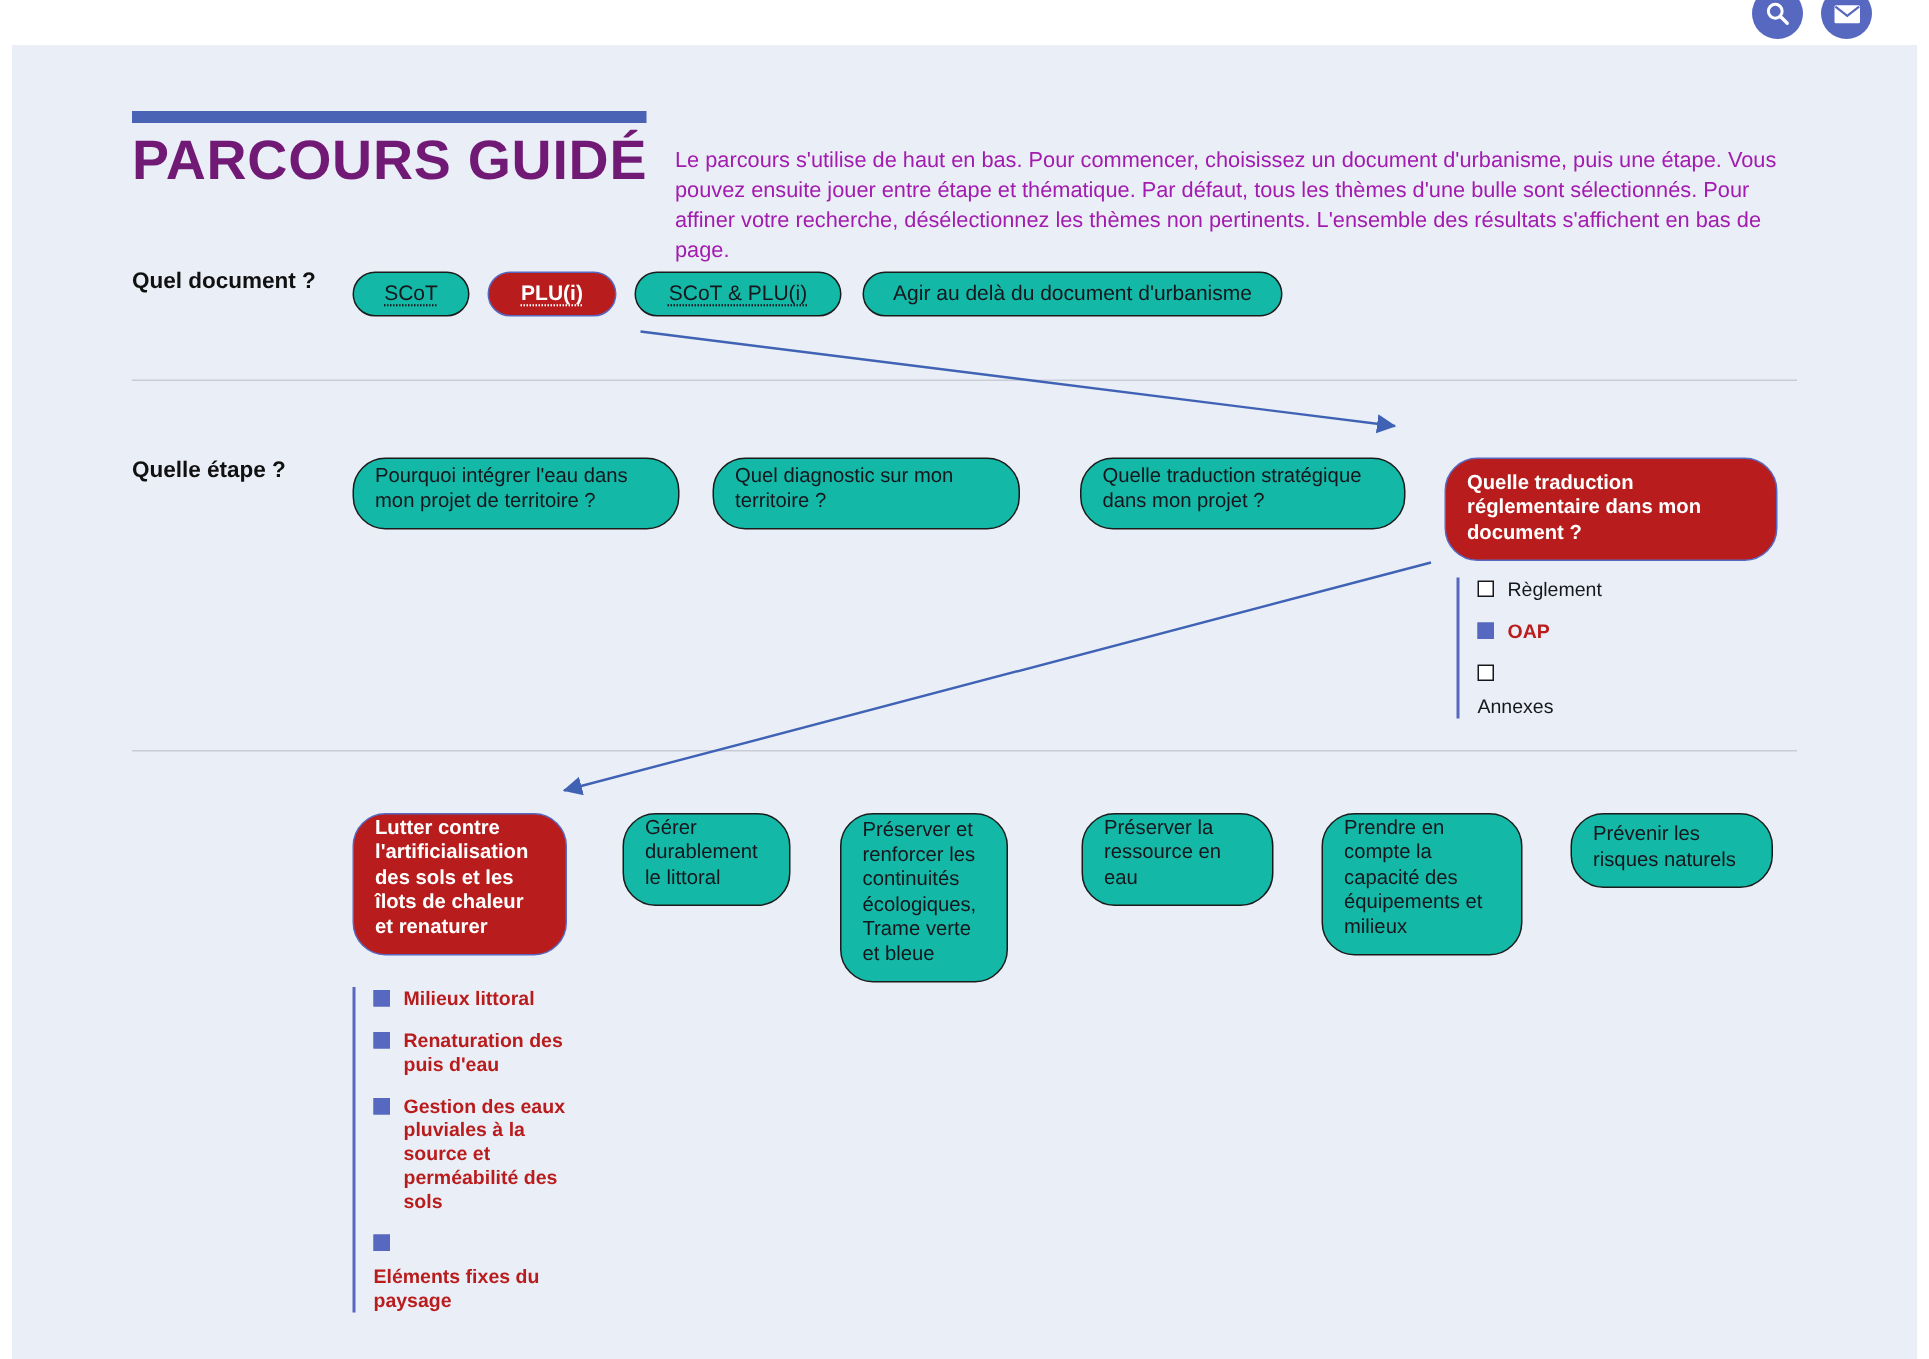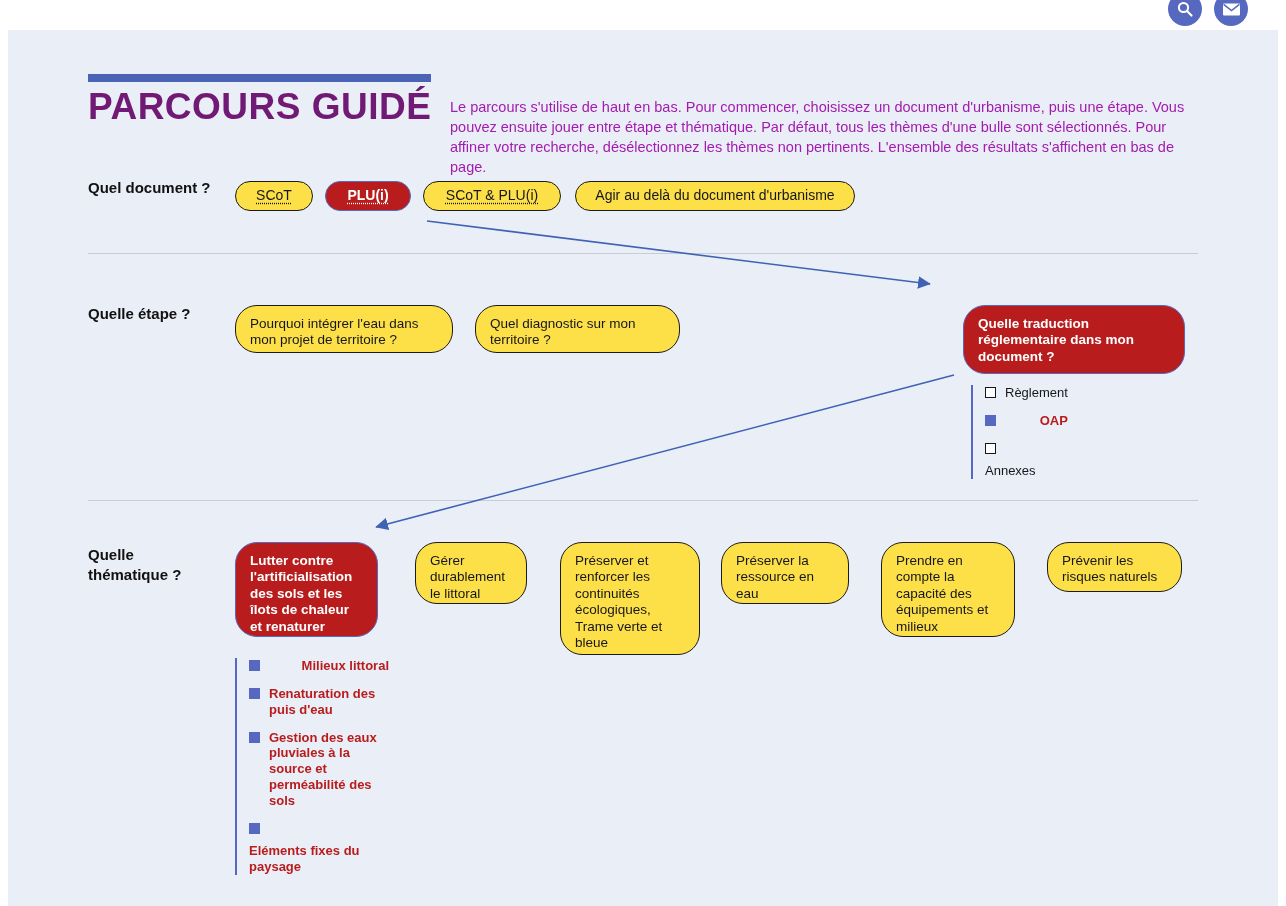--- a/index.html
+++ b/index.html
@@ -104,21 +104,21 @@
     width: 1110px;
     height: 1px;
     background: #c9ccd4;
   }
 
   
   .pill {
     position: absolute;
     box-sizing: border-box;
     border: 1.6px solid #1b1b1b;
-    background: #fde047;
+    background: #14b8a6;
     border-radius: 40px;
     color: #16161d;
     font-size: 13.5px;
     line-height: 1.22;
     display: flex;
     align-items: center;
     cursor: pointer;
   }
   .pill > span { display: block; }
   .pill.small {
@@ -136,41 +136,40 @@
   .pill.small.plain span { text-decoration: none; }
   .pill.selected {
     background: #b91c1c;
     border-color: #5768c0;
     color: #ffffff;
     font-weight: bold;
   }
   .pill.bubble {
     padding: 10px 14px;
     border-radius: 22px;
-    align-items: flex-start;
+    align-items: flex-end;
   }
   .pill.bubble.selected {
     border-radius: 22px;
   }
 
   
   .option-group {
     position: absolute;
     border-left: 2px solid #5768c0;
     padding-left: 12px;
   }
   .option-item {
     display: flex;
     align-items: flex-start;
     gap: 9px;
     margin-bottom: 12px;
     cursor: pointer;
     font-size: 13px;
     line-height: 1.22;
-    justify-content: space-between;
   }
   .option-item:last-child { margin-bottom: 0; flex-direction: column; }
   .box {
     box-sizing: border-box;
     width: 11px;
     height: 11px;
     margin-top: 2px;
     flex: 0 0 11px;
     border: 1.4px solid #16161d;
     background: #ffffff;
@@ -257,20 +256,23 @@
   <div class="separator" style="top:223px;"></div>
 
   <div class="row-label" style="left:80px; top:274px; width:150px;">Quelle étape ?</div>
 
   <div class="pill bubble" style="left:227px; top:275px; width:218px; height:48px;">
     <span>Pourquoi intégrer l'eau dans mon projet de territoire ?</span>
   </div>
   <div class="pill bubble" style="left:467px; top:275px; width:205px; height:48px;">
     <span>Quel diagnostic sur mon territoire ?</span>
   </div>
+  <div class="pill bubble" style="left:712px; top:275px; width:217px; height:48px;">
+    <span>Quelle traduction stratégique dans mon projet ?</span>
+  </div>
   <div class="pill bubble selected" style="left:955px; top:275px; width:222px; height:69px;">
     <span>Quelle traduction réglementaire dans mon document ?</span>
   </div>
 
   <div class="option-group" style="left:963px; top:355px;">
     <div class="option-item">
       <span class="box"></span>
       <span class="option-label">Règlement</span>
     </div>
     <div class="option-item checked">
@@ -278,29 +280,28 @@
       <span class="option-label">OAP</span>
     </div>
     <div class="option-item">
       <span class="box"></span>
       <span class="option-label">Annexes</span>
     </div>
   </div>
 
   <div class="separator" style="top:470px;"></div>
 
-  <div class="row-label" style="left:80px; top:515px; width:120px;">Quelle thématique ?</div>
 
   <div class="pill bubble selected" style="left:227px; top:512px; width:143px; height:95px;">
     <span>Lutter contre l'artificialisation des sols et les îlots de chaleur et renaturer</span>
   </div>
   <div class="pill bubble" style="left:407px; top:512px; width:112px; height:62px;">
     <span>Gérer durablement le littoral</span>
   </div>
-  <div class="pill bubble" style="left:552px; top:512px; width:140px; height:113px;">
+  <div class="pill bubble" style="left:552px; top:512px; width:112px; height:113px;">
     <span>Préserver et renforcer les continuités écologiques, Trame verte et bleue</span>
   </div>
   <div class="pill bubble" style="left:713px; top:512px; width:128px; height:62px;">
     <span>Préserver la ressource en eau</span>
   </div>
   <div class="pill bubble" style="left:873px; top:512px; width:134px; height:95px;">
     <span>Prendre en compte la capacité des équipements et milieux</span>
   </div>
   <div class="pill bubble" style="left:1039px; top:512px; width:135px; height:50px;">
     <span>Prévenir les risques naturels</span>

